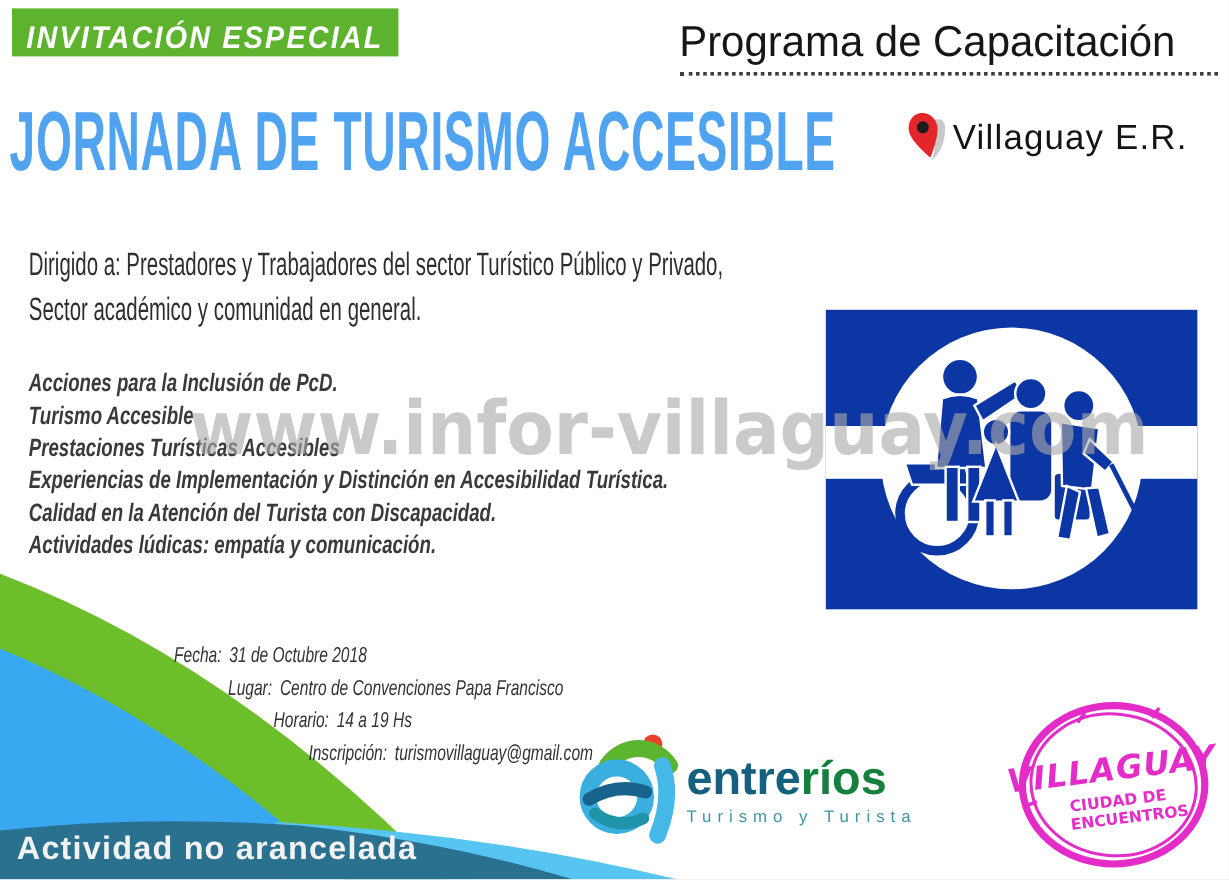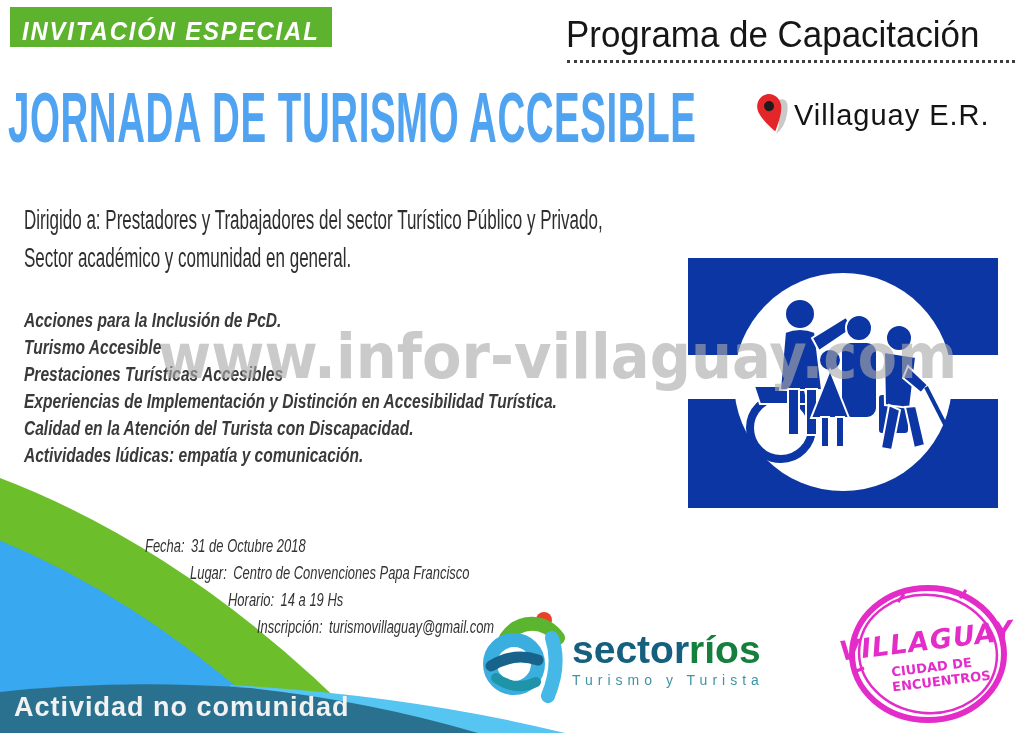--- a/index.html
+++ b/index.html
@@ -166,21 +166,21 @@
   </svg>
 
   <div class="watermark">www.infor-villaguay.com</div>
 
   <svg class="curves" viewBox="0 0 580 260">
     <path d="M0,57 Q170,137 390,260 L0,260 Z" fill="#38a8f0"></path>
     <path d="M-30,25 Q170,95 350,280" fill="none" stroke="#6cbf2a" stroke-width="58"></path>
     <path d="M230,212 Q410,222 565,260 L230,260 Z" fill="#56c5f2"></path>
     <path d="M0,219 Q120,206 250,215 Q370,228 478,260 L0,260 Z" fill="#2a7190"></path>
   </svg>
-  <div class="free-activity">Actividad no comunidad</div>
+  <div class="free-activity">Actividad no arancelada</div>
 
   <div class="details">
     <div class="detail-line d0">
       <span class="lbl">Fecha:</span><span>31 de Octubre 2018</span>
     </div>
     <div class="detail-line d1">
       <span class="lbl">Lugar:</span><span>Centro de Convenciones Papa Francisco</span>
     </div>
     <div class="detail-line d2">
       <span class="lbl">Horario:</span><span>14  a  19 Hs</span>
@@ -194,21 +194,21 @@
     <svg class="er-mark" viewBox="0 0 92 96">
       <circle cx="66" cy="12" r="8" fill="#e8432a"></circle>
       <path d="M28,30 C42,10 68,12 80,30" fill="none" stroke="#5cb52e" stroke-width="14" stroke-linecap="round"></path>
       <circle cx="36" cy="56" r="24" fill="none" stroke="#3aaede" stroke-width="14"></circle>
       <path d="M13,58 Q36,44 60,52" fill="none" stroke="#17638c" stroke-width="11" stroke-linecap="round"></path>
       <path d="M74,30 C80,48 79,66 70,88" fill="none" stroke="#45b8e8" stroke-width="14" stroke-linecap="round"></path>
       <path d="M18,70 Q38,84 58,74" fill="none" stroke="#1f93a8" stroke-width="10" stroke-linecap="round"></path>
     </svg>
     <div class="er-textblock">
       <div class="er-name">
-        <span class="p1">sector</span><span class="p2">ríos</span>
+        <span class="p1">entre</span><span class="p2">ríos</span>
       </div>
       <div class="er-tagline">Turismo y Turista</div>
     </div>
   </div>
 
   <svg class="stamp" viewBox="0 0 180 152">
     <g stroke="#e32cc8" fill="none">
       <ellipse cx="88" cy="74" rx="76" ry="66" stroke-width="6"></ellipse>
       <ellipse cx="88" cy="74" rx="69" ry="59" stroke-width="2.5" transform="rotate(6 88 74)"></ellipse>
       <path d="M58,22 L64,14" stroke-width="3"></path>

